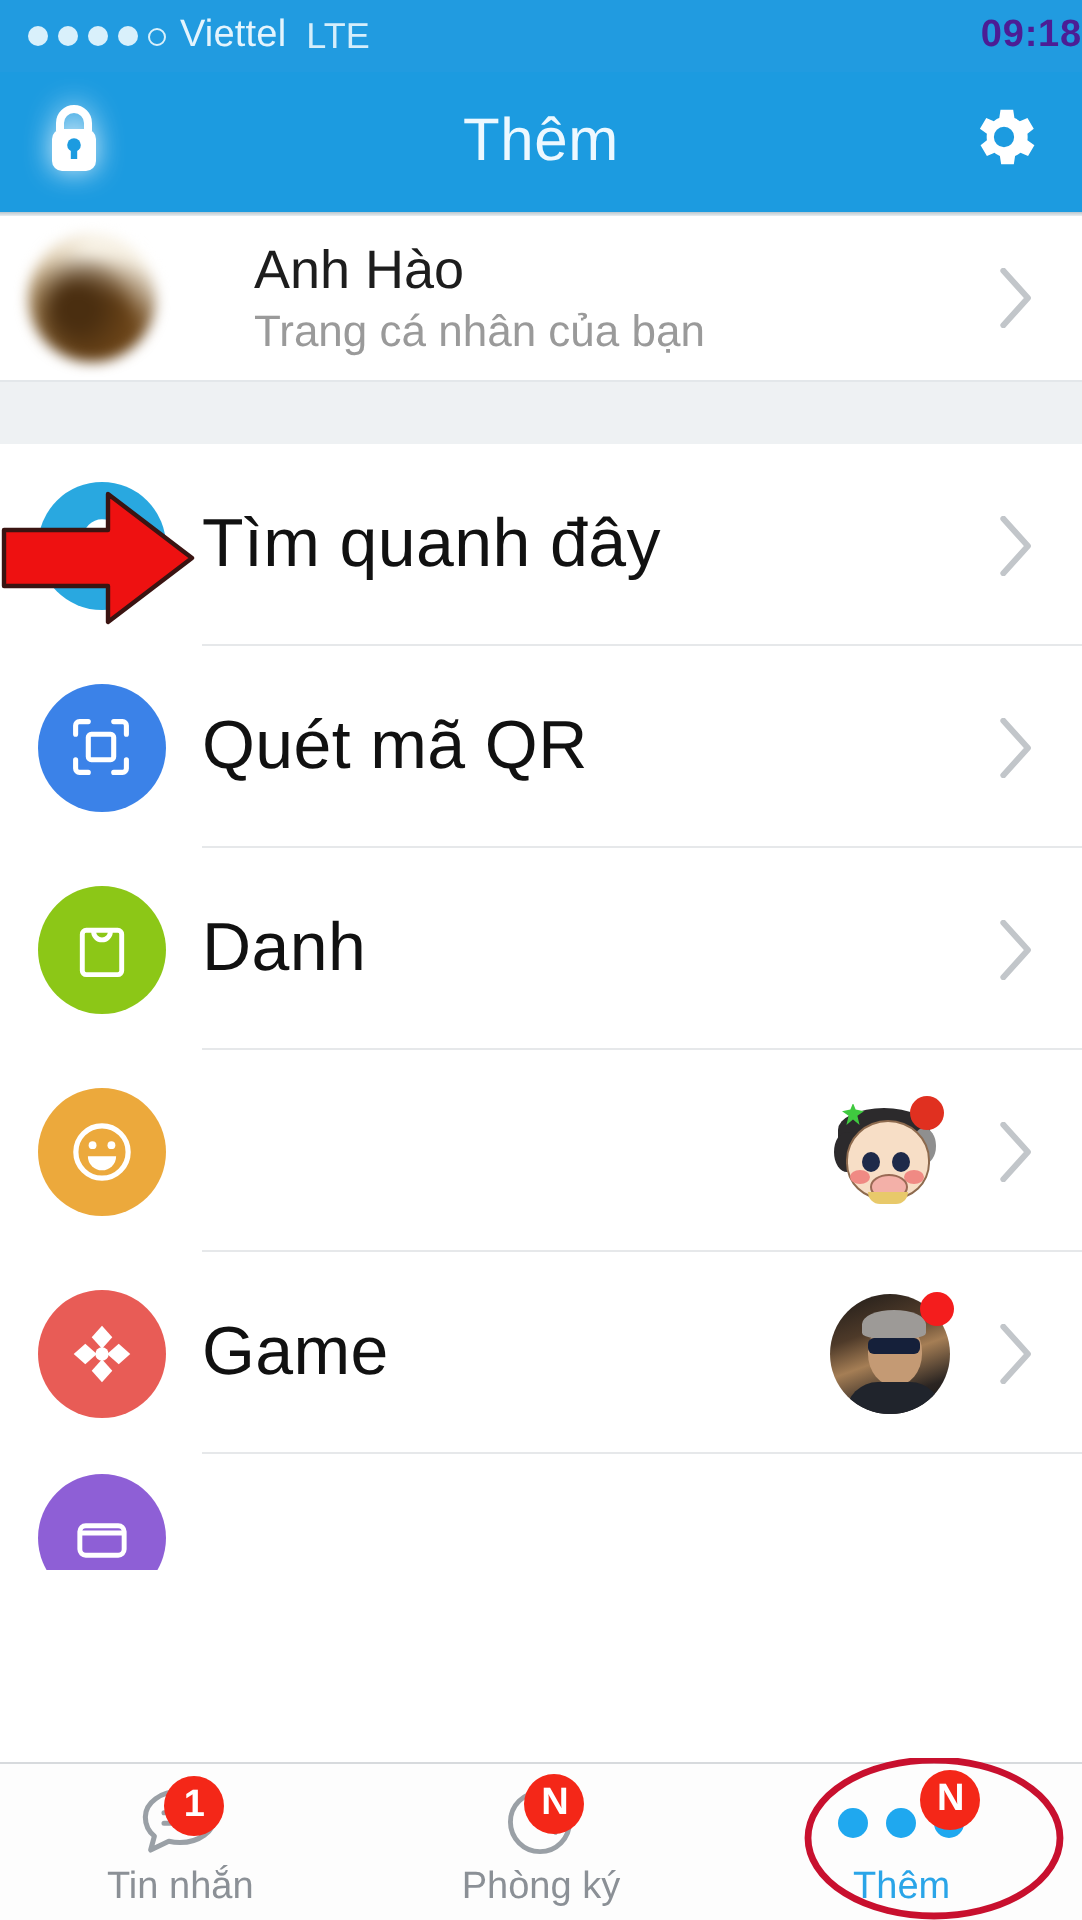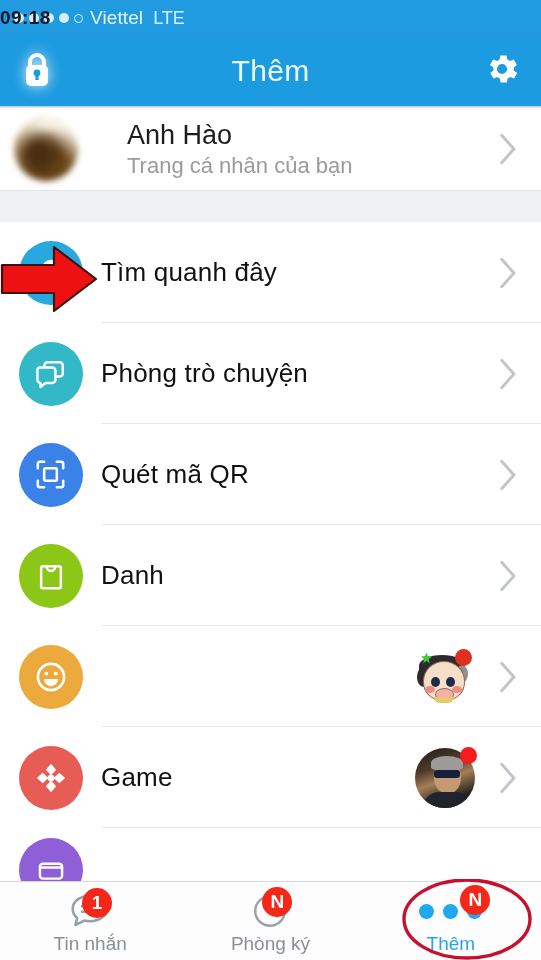--- a/index.html
+++ b/index.html
@@ -16,21 +16,21 @@
     position:absolute;top:0;left:0;width:541px;height:36px;
     background:#219BE0;color:#d9f0fb;
     display:flex;align-items:center;
   }
   .sb-left{display:flex;align-items:center;padding-left:14px;gap:7px;}
   .dots{display:flex;align-items:center;gap:5px;}
   .dot{width:10px;height:10px;border-radius:50%;background:#d9f0fb;}
   .dot.hollow{background:transparent;border:1.6px solid #d9f0fb;width:7px;height:7px;}
   .carrier{font-size:19px;letter-spacing:0.1px;color:#e4f4fd;}
   .lte{font-size:18px;color:#d5eefb;margin-left:3px;}
-  .sb-center{position:absolute;left:0;right:0;text-align:left;font-size:19px;font-weight:bold;color:#0f172a;letter-spacing:0.4px;}
+  .sb-center{position:absolute;left:0;right:0;text-align:right;font-size:19px;font-weight:bold;color:#4c1d95;letter-spacing:0.4px;}
   .sb-right{margin-left:auto;display:flex;align-items:center;gap:8px;padding-right:10px;position:relative;z-index:2;}
   .pct{font-size:19px;color:#e8f6fd;font-weight:500;}
   .batt{position:relative;width:32px;height:15px;border:1.8px solid #cfeafa;border-radius:3.5px;box-sizing:border-box;}
   .batt::after{content:"";position:absolute;right:-5px;top:4px;width:3px;height:6px;background:#cfeafa;border-radius:0 2px 2px 0;}
   .batt i{position:absolute;left:1.3px;top:1.3px;bottom:1.3px;background:#5ae05a;border-radius:1.5px;display:block;}
 
   
   .navbar{
     position:absolute;top:36px;left:0;width:541px;height:70px;
     background:#1C9BE0;display:flex;align-items:center;justify-content:center;
@@ -60,21 +60,21 @@
   .profile .chev{position:absolute;right:24px;top:50%;transform:translateY(-50%);}
 
   .gap{position:absolute;top:190px;left:0;width:541px;height:32px;background:#eef1f3;border-top:1px solid #e3e7ea;border-bottom:1px solid #e1e5e8;}
 
   
   .list{position:absolute;top:222px;left:0;width:541px;height:660px;background:#fff;overflow:hidden;}
   .row{position:relative;height:101px;display:flex;align-items:center;background:#fff;}
   .row .sep{position:absolute;bottom:0;left:101px;right:0;height:1px;background:#e6e8ea;}
   .icon-wrap{width:101px;display:flex;align-items:center;justify-content:center;flex:none;}
   .circle{width:64px;height:64px;border-radius:50%;display:flex;align-items:center;justify-content:center;}
-  .row-label{font-size:26px;color:#111;letter-spacing:0.2px;}
+  .row-label{font-size:34px;color:#111;letter-spacing:0.2px;}
   .row .chev{position:absolute;right:24px;top:50%;transform:translateY(-50%);}
   .thumb{position:absolute;right:66px;top:50%;transform:translateY(-50%);width:60px;height:60px;}
   .thumb.circ{border-radius:50%;overflow:hidden;}
   .reddot{position:absolute;width:17px;height:17px;border-radius:50%;background:#f41d1d;right:-2px;top:-1px;}
 
   .chev svg{display:block;}
 
   
   .sticker{position:relative;width:60px;height:60px;}
   .st-face{position:absolute;left:8px;top:14px;width:40px;height:38px;border-radius:50% 50% 46% 46%;background:#f7dec6;border:1.5px solid #8d6a4e;}
@@ -183,37 +183,20 @@
       </div>
       <div class="row-label">Tìm quanh đây</div>
       <span class="chev">
         <svg width="17" height="30" viewBox="0 0 12 22">
             <path d="M1 1l9 10-9 10" stroke="#c2c6ca" stroke-width="2.2" fill="none" stroke-linecap="round" stroke-linejoin="round"></path>
           </svg>
       </span>
       <div class="sep"></div>
     </div>
 
-    <div class="row">
-      <div class="icon-wrap">
-        <div class="circle" style="background:#32B8C6">
-          <svg width="34" height="34" viewBox="0 0 26 26">
-            <rect x="8" y="4" width="14" height="11" rx="2.4" fill="none" stroke="#fff" stroke-width="1.9"></rect>
-            <path d="M4 8h10a2.4 2.4 0 012.4 2.4v7A2.4 2.4 0 0114 19.8H9l-4 3.2v-3.2a2.4 2.4 0 01-2.4-2.4v-7A2.4 2.4 0 014 8z" fill="#32B8C6" stroke="#fff" stroke-width="1.9" stroke-linejoin="round"></path>
-          </svg>
-        </div>
-      </div>
-      <div class="row-label">Phòng trò chuyện</div>
-      <span class="chev">
-        <svg width="17" height="30" viewBox="0 0 12 22">
-            <path d="M1 1l9 10-9 10" stroke="#c2c6ca" stroke-width="2.2" fill="none" stroke-linecap="round" stroke-linejoin="round"></path>
-          </svg>
-      </span>
-      <div class="sep"></div>
-    </div>
 
     <div class="row">
       <div class="icon-wrap">
         <div class="circle" style="background:#3B82E8">
           <svg width="33" height="33" viewBox="0 0 26 26">
             <g fill="none" stroke="#fff" stroke-width="2" stroke-linecap="round">
               <path d="M3 8V4.5A1.5 1.5 0 014.5 3H8"></path>
                 <path d="M18 3h3.5A1.5 1.5 0 0123 4.5V8"></path>
               <path d="M23 18v3.5a1.5 1.5 0 01-1.5 1.5H18"></path>
                 <path d="M8 23H4.5A1.5 1.5 0 013 21.5V18"></path>

